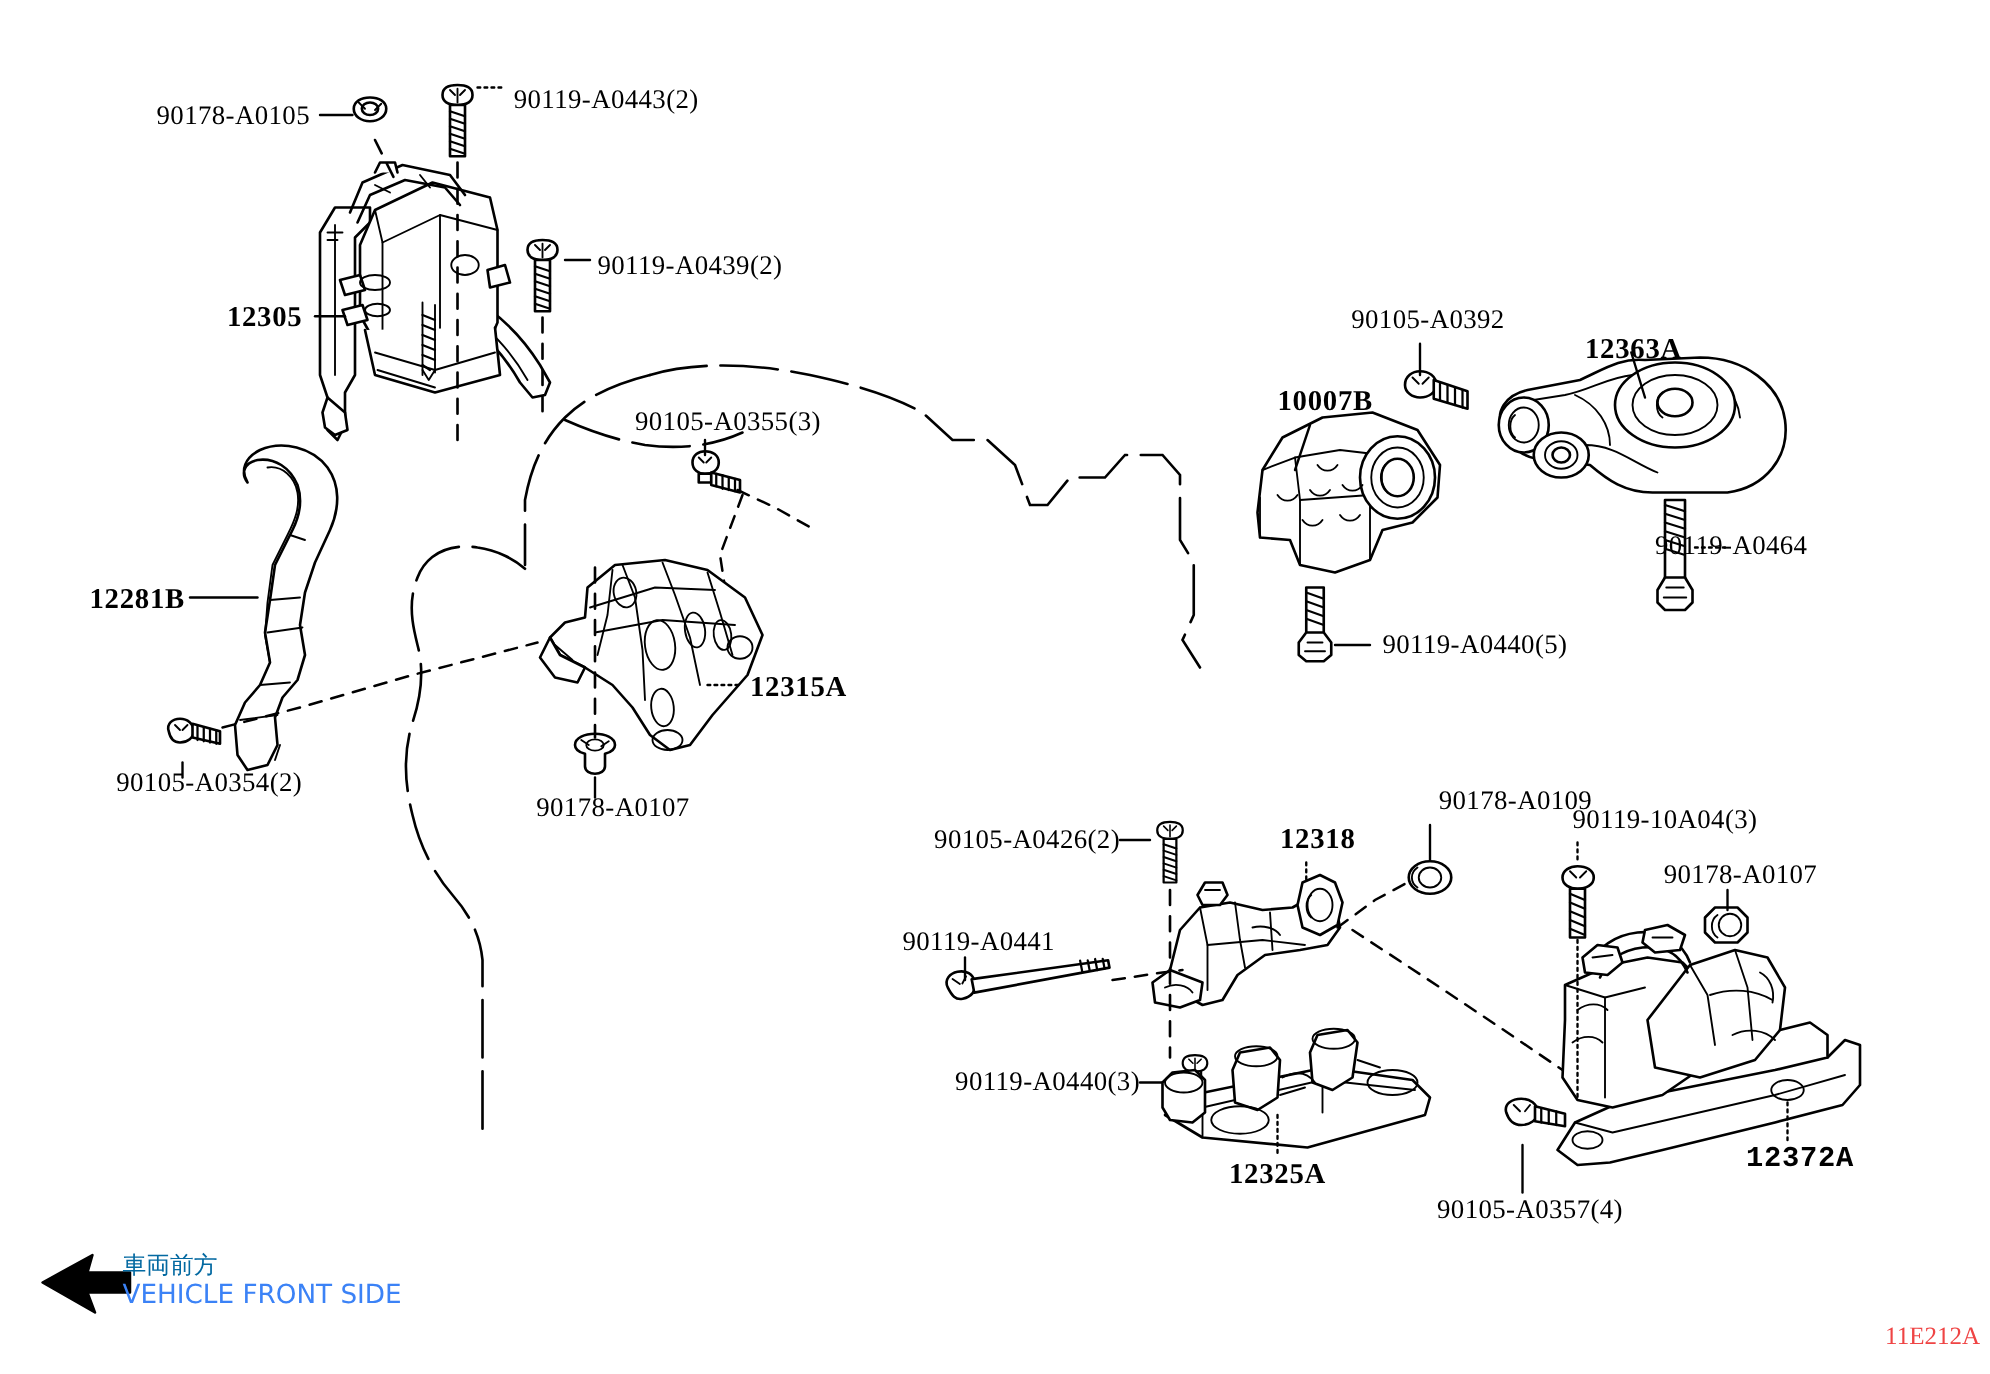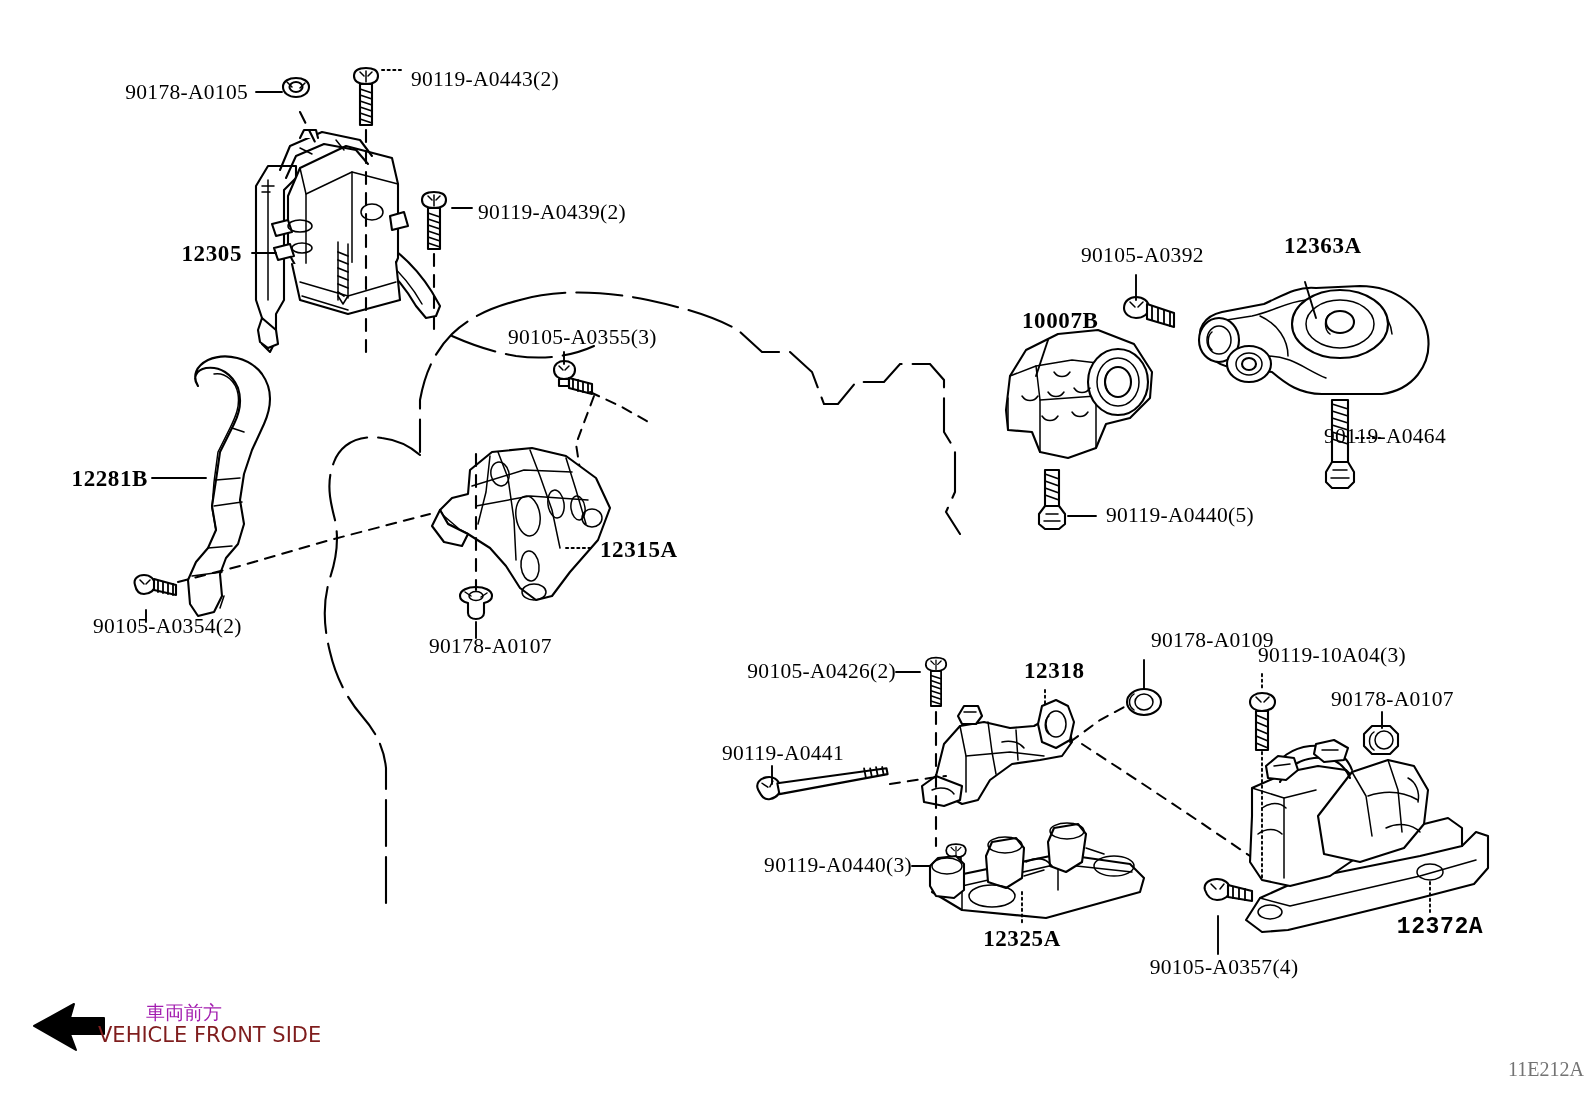--- a/index.html
+++ b/index.html
@@ -35,40 +35,39 @@
     font-size: 23px;
     letter-spacing: 0.6px;
   }
   .lbl.right { transform: translateX(-100%); }
   .lbl.center { transform: translateX(-50%); }
   #front-jp {
     position: absolute;
     left: 98px; top: 1003px;
     font-family: Liberation Serif, serif;
     font-size: 19px;
-    color: #a21caf;
+    color: #0369a1;
     white-space: nowrap;
     line-height: 1.05;
-    margin-left: 48px;
   }
   #front-en {
     position: absolute;
     left: 98px; top: 1024px;
     font-family: "DejaVu Sans", sans-serif;
     font-size: 21px;
-    color: #7f1d1d;
+    color: #3b82f6;
     white-space: nowrap;
     line-height: 1.05;
   }
   #diagcode {
     position: absolute;
     right: 8px; top: 1058px;
     font-family: "Liberation Serif", "DejaVu Serif", serif;
     font-size: 20px;
-    color: #737373;
+    color: #ef4444;
     white-space: nowrap;
   }
 </style>
 </head>
 <body>
 
 <div id="page">
 
   <svg id="art" viewBox="0 0 1592 1099" xmlns="http://www.w3.org/2000/svg">
     <defs>
@@ -482,21 +481,21 @@
     <div class="lbl right" style="left:248px; top:82px;">90178-A0105</div>
     <div class="lbl" style="left:411px; top:69px;">90119-A0443(2)</div>
     <div class="lbl" style="left:478px; top:202px;">90119-A0439(2)</div>
     <div class="lbl part right" style="left:242px; top:242px;">12305</div>
     <div class="lbl" style="left:508px; top:327px;">90105-A0355(3)</div>
     <div class="lbl part right" style="left:148px; top:467px;">12281B</div>
     <div class="lbl part" style="left:600px; top:538px;">12315A</div>
     <div class="lbl" style="left:93px;  top:588px;margin-top:28px;">90105-A0354(2)</div>
     <div class="lbl" style="left:429px; top:636px;">90178-A0107</div>
     <div class="lbl" style="left:1081px;top:245px;">90105-A0392</div>
-    <div class="lbl part" style="left:1268px;top:234px;margin-left:16px;">12363A</div>
+    <div class="lbl part" style="left:1268px;top:267px;">12363A</div>
     <div class="lbl part" style="left:1022px;top:309px;">10007B</div>
     <div class="lbl" style="left:1324px;top:426px;">90119-A0464</div>
     <div class="lbl" style="left:1106px;top:505px;">90119-A0440(5)</div>
     <div class="lbl" style="left:1151px;top:630px;">90178-A0109</div>
     <div class="lbl" style="left:1211px;top:645px;margin-left:47px;">90119-10A04(3)</div>
     <div class="lbl right" style="left:896px; top:661px;">90105-A0426(2)</div>
     <div class="lbl part" style="left:1024px;top:659px;">12318</div>
     <div class="lbl" style="left:1331px;top:689px;">90178-A0107</div>
     <div class="lbl" style="left:722px; top:743px;">90119-A0441</div>
     <div class="lbl right" style="left:912px; top:855px;">90119-A0440(3)</div>

